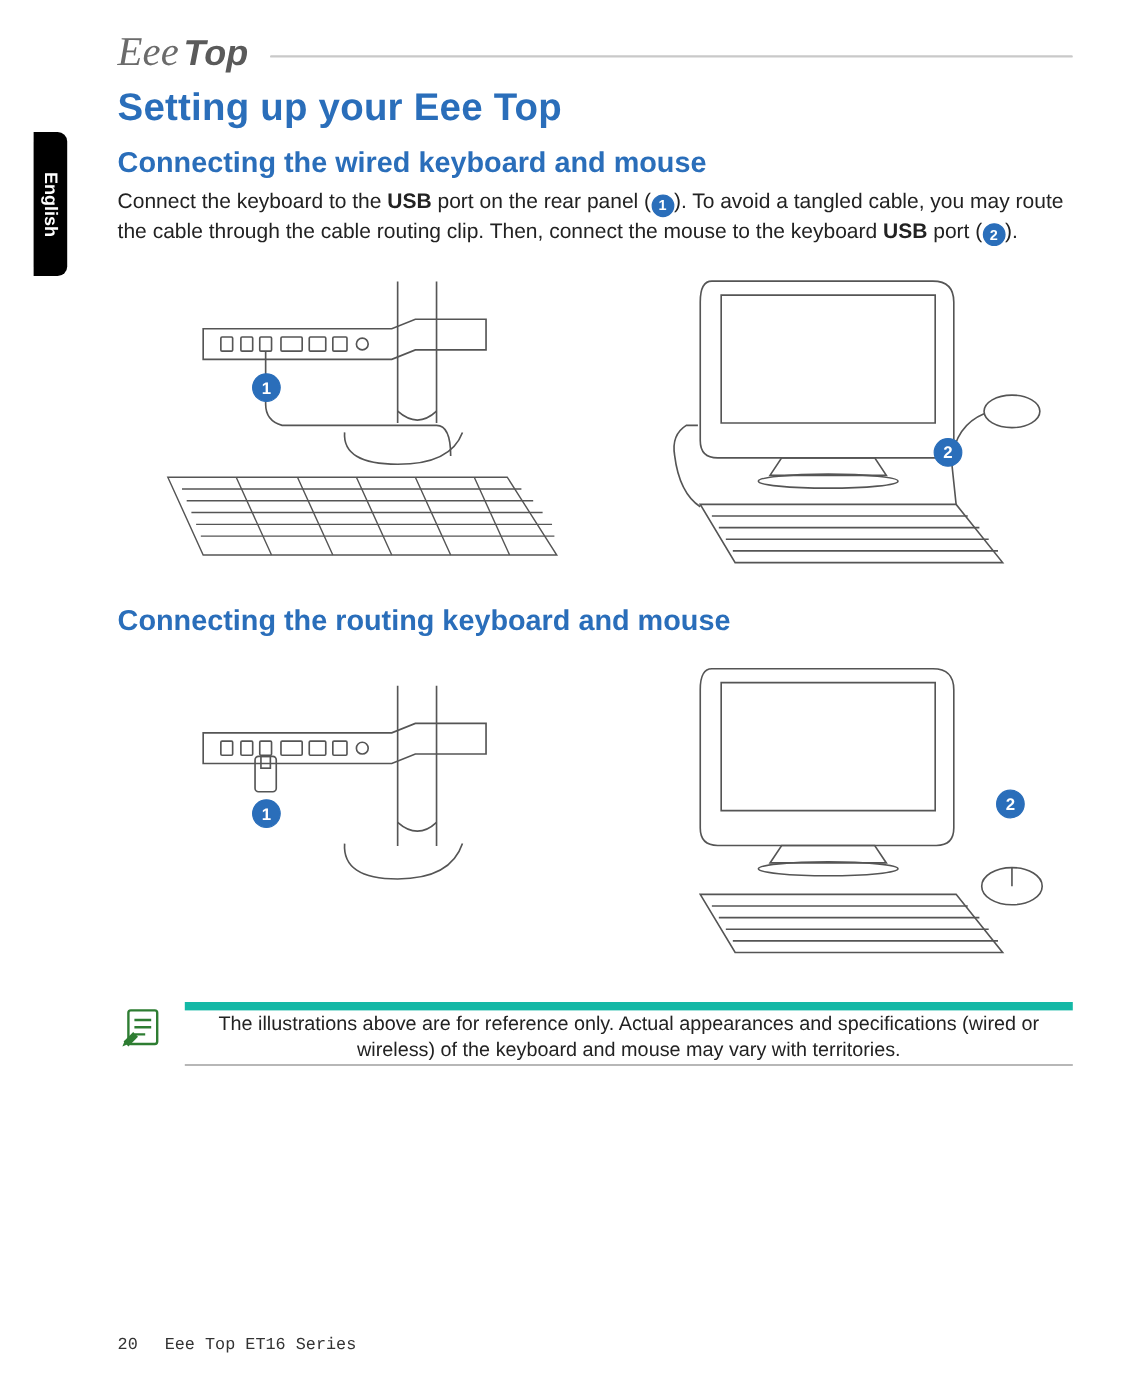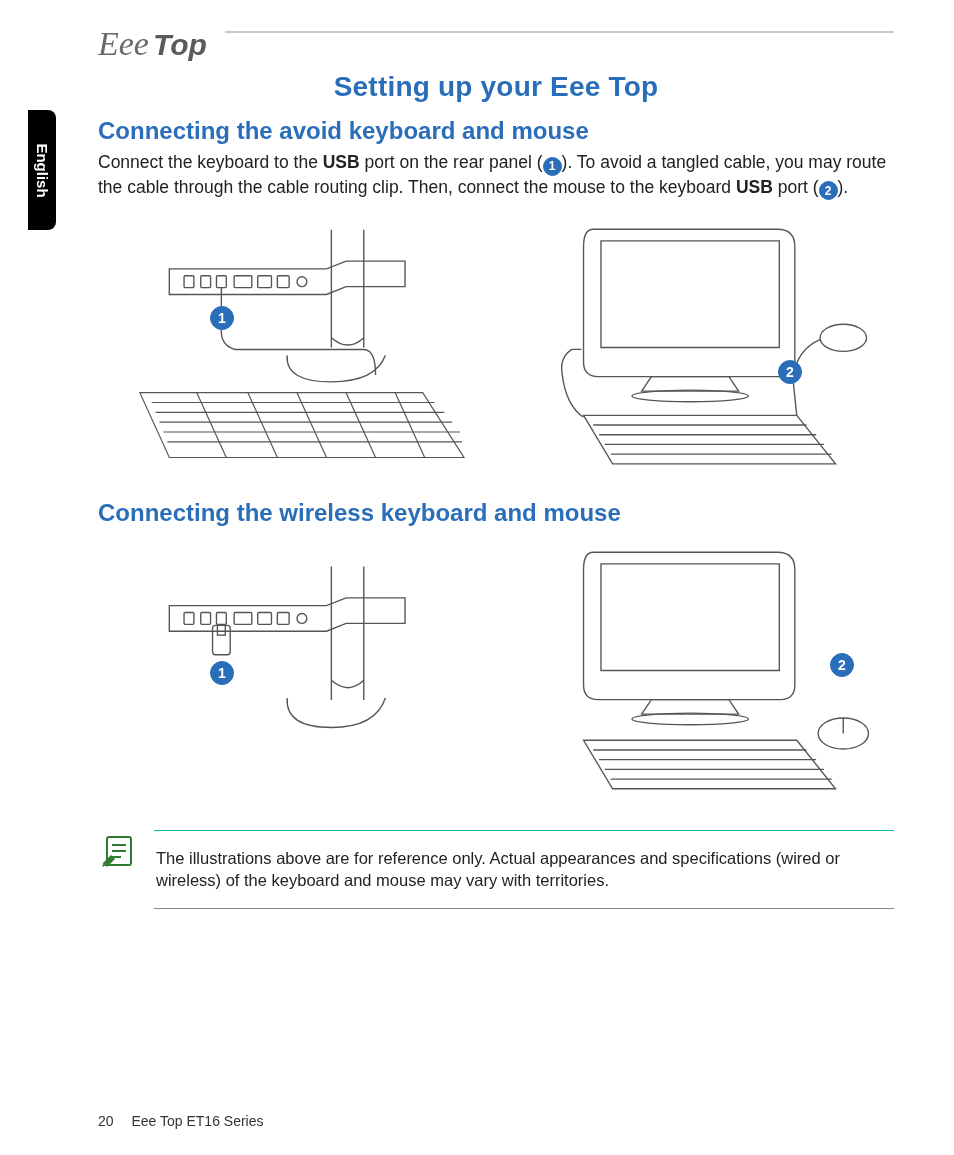--- a/index.html
+++ b/index.html
@@ -12,21 +12,21 @@
     position: relative;
   }
   .page {
     position: relative;
     padding: 25px 60px 30px 98px;
     box-sizing: border-box;
     height: 100%;
   }
   .logo-row {
     display: flex;
-    align-items: flex-start;
+    align-items: center;
     margin-bottom: 8px;
   }
   .logo {
     font-style: italic;
     font-family: "Brush Script MT", cursive;
     font-size: 34px;
     color: #6b6b6b;
     font-weight: 500;
     display:flex;
     align-items:baseline;
@@ -63,22 +63,22 @@
   }
   .lang-tab span {
     transform: rotate(90deg);
     font-weight: 700;
     font-size: 15px;
     white-space: nowrap;
   }
   h1.main {
     color: #2a6eba;
     font-weight: 900;
-    font-size: 28px;
-    text-align: center;
+    font-size: 32px;
+    text-align: left;
     margin: 8px 0 14px 0;
     font-family: Arial, sans-serif;
     letter-spacing: 0.2px;
   }
   h2.sub {
     color: #2a6eba;
     font-weight: 900;
     font-size: 24px;
     font-family: Arial, sans-serif;
     margin: 8px 0 6px 0;
@@ -130,32 +130,34 @@
     margin-top: 22px;
   }
   .note-icon {
     width: 42px;
     flex: 0 0 42px;
     height: 42px;
     display:flex;align-items:center;justify-content:center;
   }
   .note-body {
     flex: 1;
-    border-top: 1px solid #14b8a6;
+    border-top: 7px solid #14b8a6;
     border-bottom: 1px solid #888;
-    padding: 16px 2px;
+    padding: 0 2px;
     font-size: 16.5px;
     line-height: 1.35;
+    text-align: center;
   }
   .footer {
     position: absolute;
     bottom: 26px;
     left: 98px;
     font-size: 14px;
     color: #333;
+    font-family: Liberation Mono, monospace;
   }
   .footer .pn { margin-right: 14px; }
 </style>
 </head>
 <body>
 
 <div class="page">
   <div class="lang-tab">
     <span>English</span>
   </div>
@@ -163,21 +165,21 @@
   <div class="logo-row">
     <div class="logo">
       <span>Eee</span>
       <span class="top">Top</span>
     </div>
     <div class="hr"></div>
   </div>
 
   <h1 class="main">Setting up your Eee Top</h1>
 
-  <h2 class="sub">Connecting the avoid keyboard and mouse</h2>
+  <h2 class="sub">Connecting the wired keyboard and mouse</h2>
   <p class="body">
     <span>Connect the keyboard to the </span><b>USB</b><span> port on the rear panel (</span><span class="callout">1</span><span>). To avoid a tangled cable, you may route the cable through the cable routing clip. Then, connect the mouse to the keyboard </span><b>USB</b><span> port (</span><span class="callout">2</span><span>).</span>
   </p>
 
   <div class="figrow">
     <div class="fig">
       <svg viewBox="0 0 380 280">
 
         <g stroke="#555" stroke-width="1.4" fill="none">
           <path d="M60 60 L220 60 L240 52 L300 52 L300 78 L240 78 L220 86 L60 86 Z"></path>
@@ -222,21 +224,21 @@
           <ellipse cx="348" cy="130" rx="24" ry="14"></ellipse>
           <path d="M324 132 Q300 142 296 172 L300 210"></path>
 
           <path d="M80 212 Q62 200 58 168 Q55 150 68 142 L78 142"></path>
         </g>
       </svg>
       <span class="callout bigcall" style="position:absolute;right:82px;top:150px">2</span>
     </div>
   </div>
 
-  <h2 class="sub">Connecting the wireless keyboard and mouse</h2>
+  <h2 class="sub">Connecting the routing keyboard and mouse</h2>
 
   <div class="figrow">
     <div class="fig">
       <svg viewBox="0 0 380 280">
         <g stroke="#555" stroke-width="1.4" fill="none">
           <path d="M60 74 L220 74 L240 66 L300 66 L300 92 L240 92 L220 100 L60 100 Z"></path>
           <path d="M225 34 L225 170 M258 34 L258 170"></path>
           <rect x="75" y="81" width="10" height="12" rx="1"></rect>
           <rect x="92" y="81" width="10" height="12" rx="1"></rect>
           <rect x="108" y="81" width="10" height="12" rx="1"></rect>

